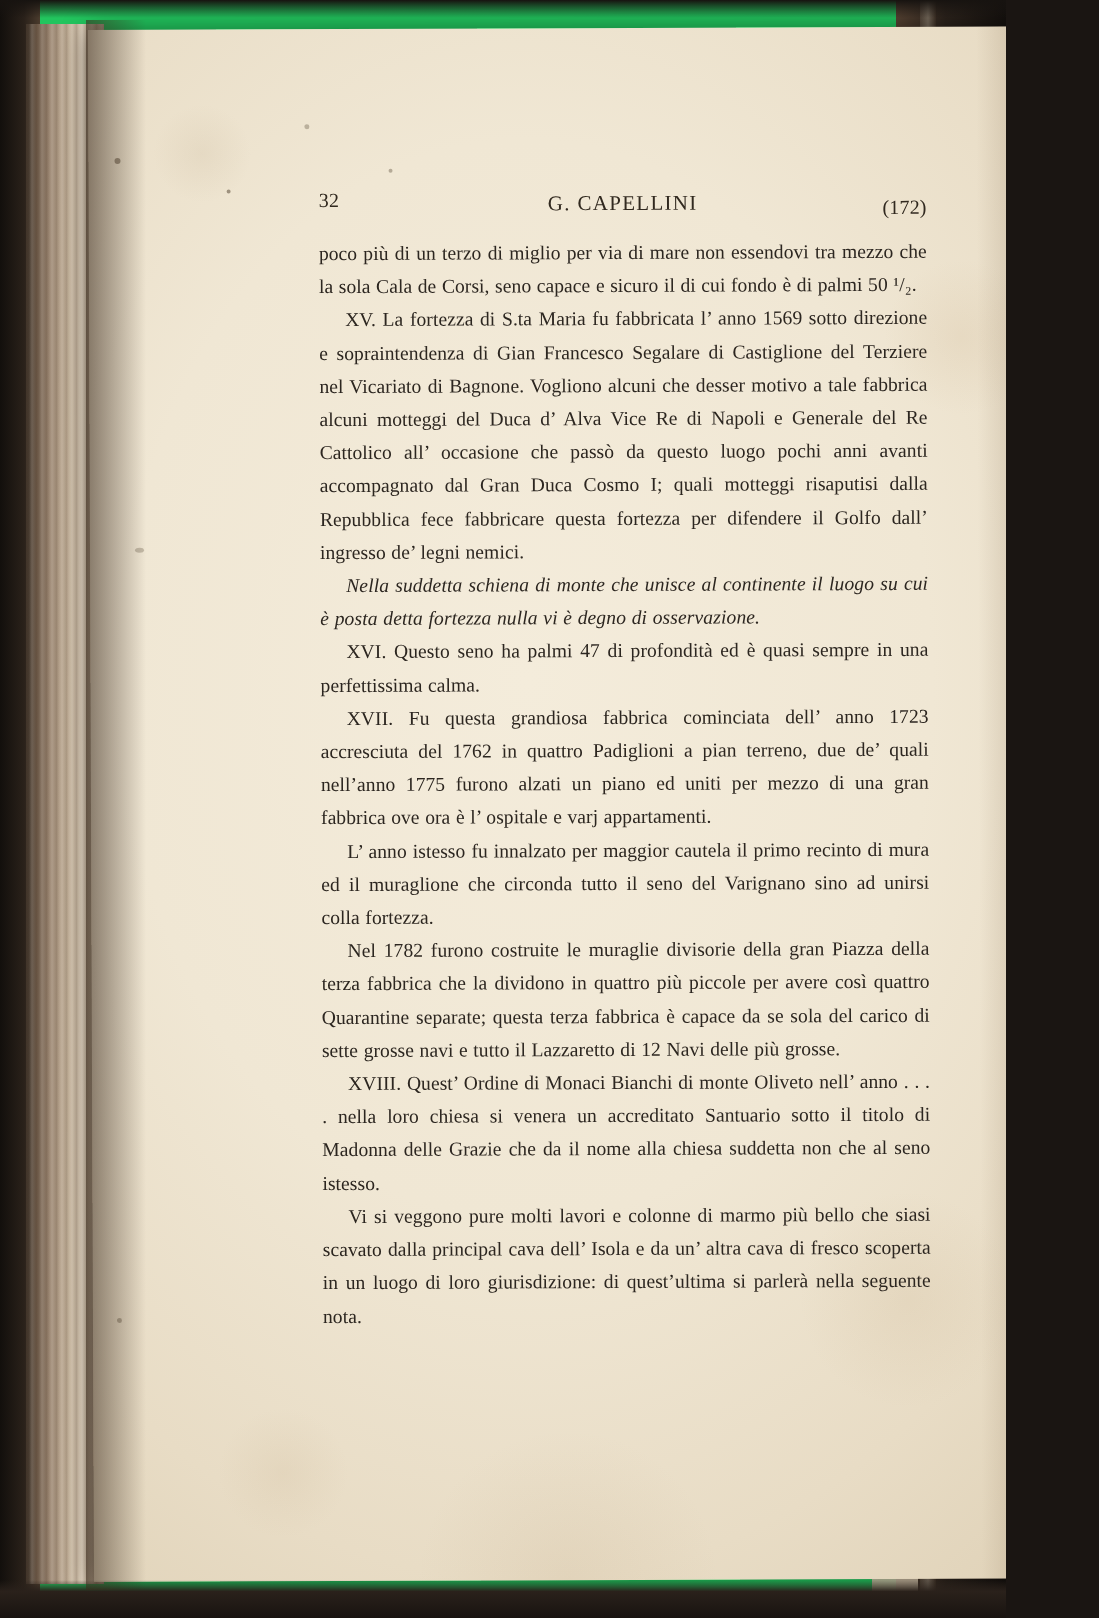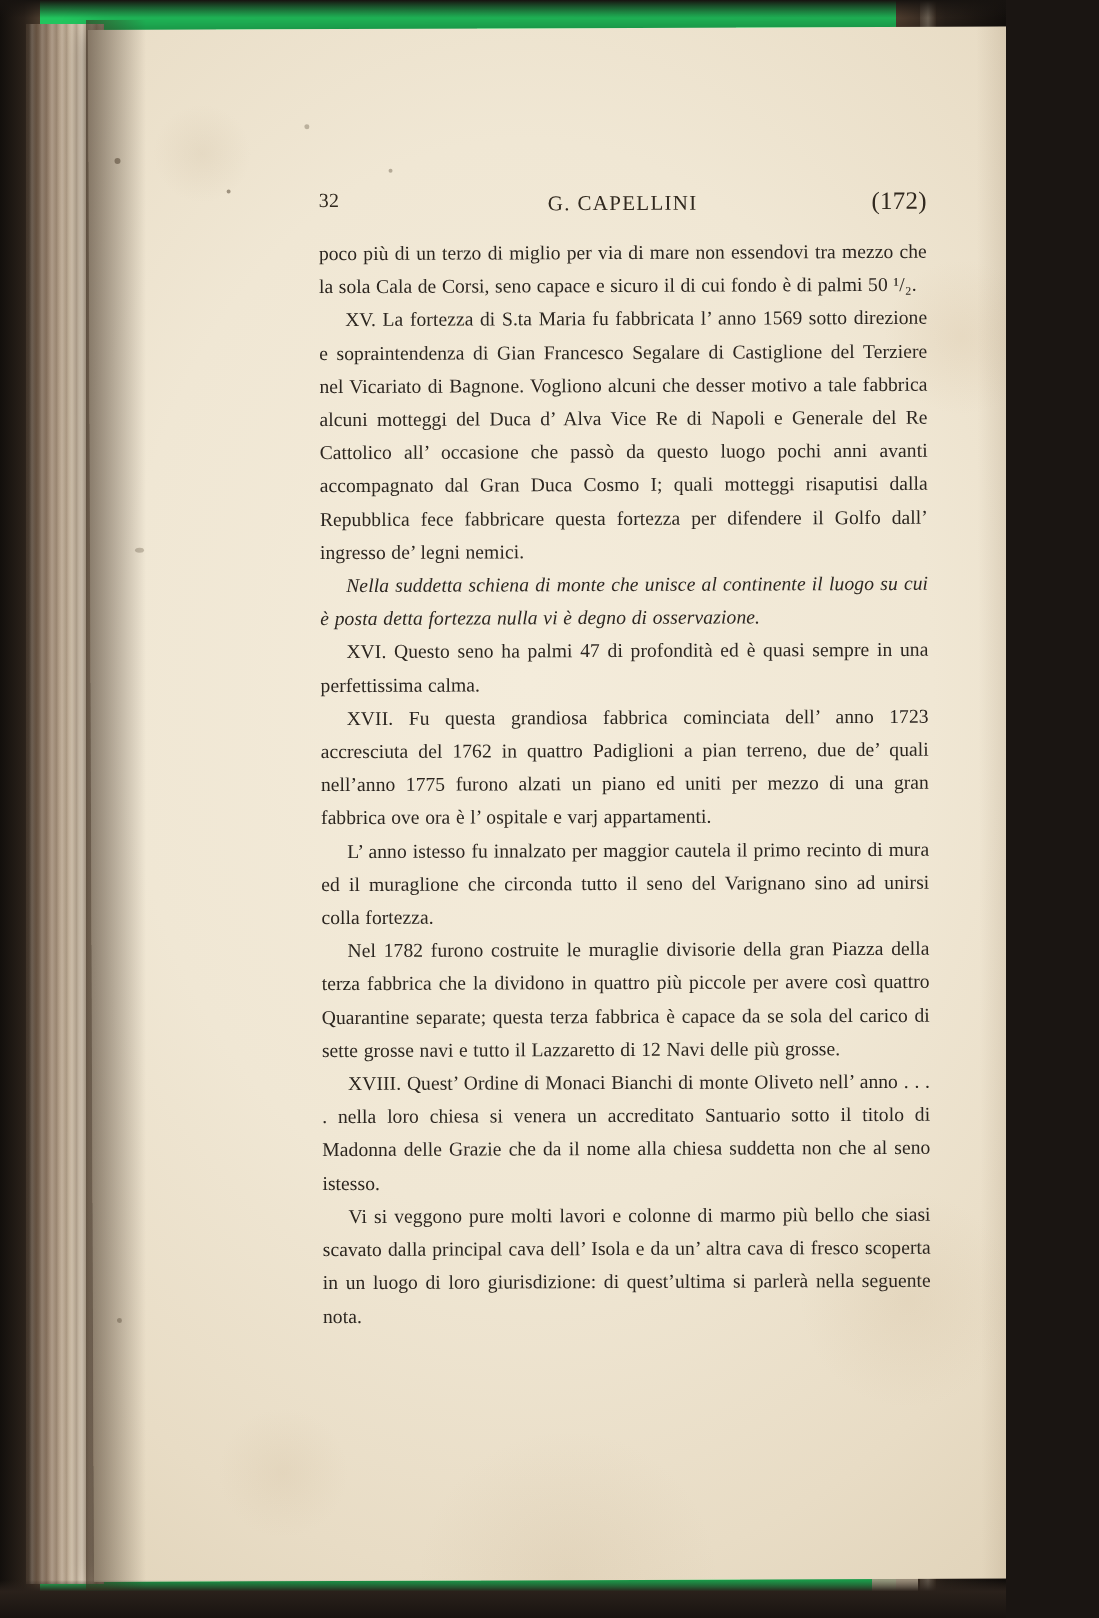--- a/index.html
+++ b/index.html
@@ -146,22 +146,22 @@
     position: absolute; left: 0; top: 0;
     font-size: 20px;
   }
   .runhead .author {
     position: absolute; left: 50%; top: 3px;
     transform: translateX(-50%);
     font-size: 21px;
     letter-spacing: 1.3px;
   }
   .runhead .folio-right {
-    position: absolute; right: 0; top: 0;
-    font-size: 25px;
+    position: absolute; right: 0; top: 9px;
+    font-size: 20px;
   }
 
   p.para {
     margin: 0;
     font-size: 19.6px;
     line-height: 33.2px;
     text-align: justify;
     text-justify: inter-word;
     text-indent: 0;
     word-spacing: 0.6px;

